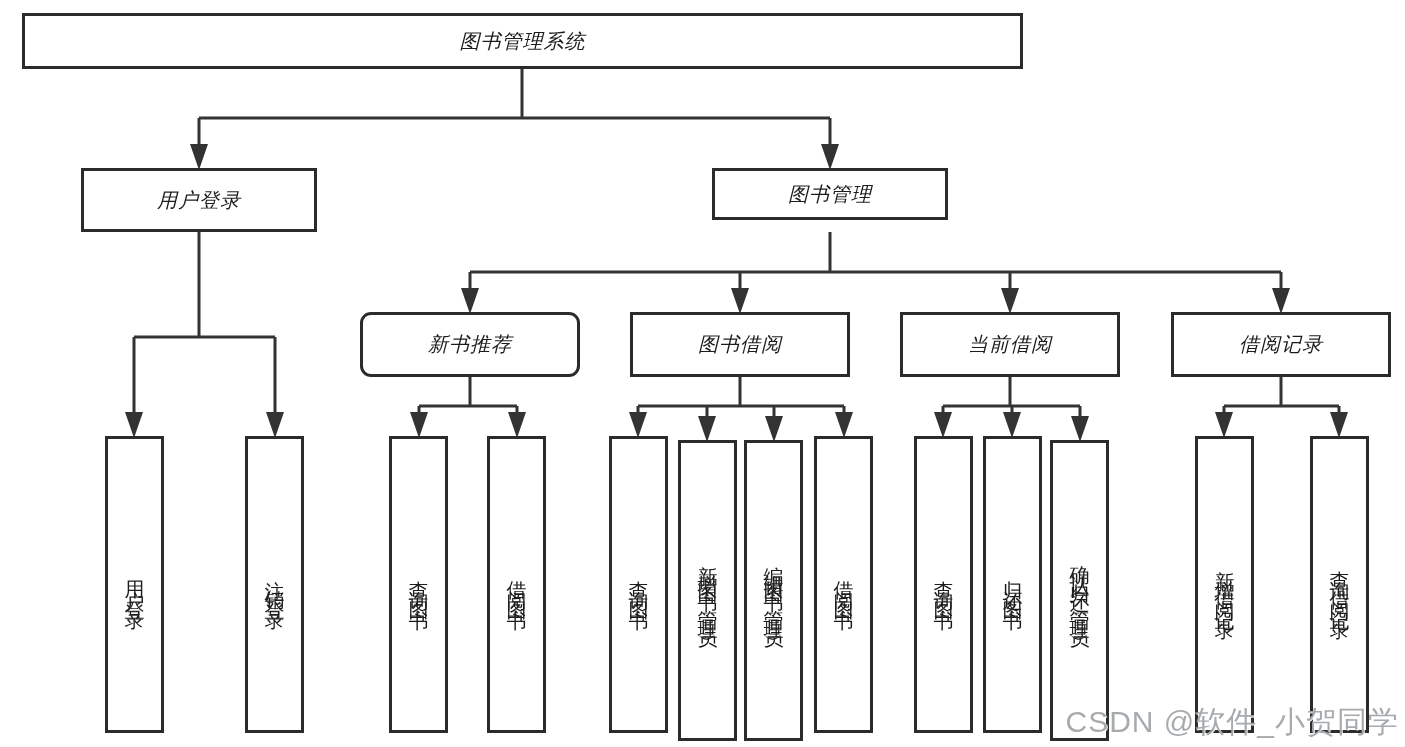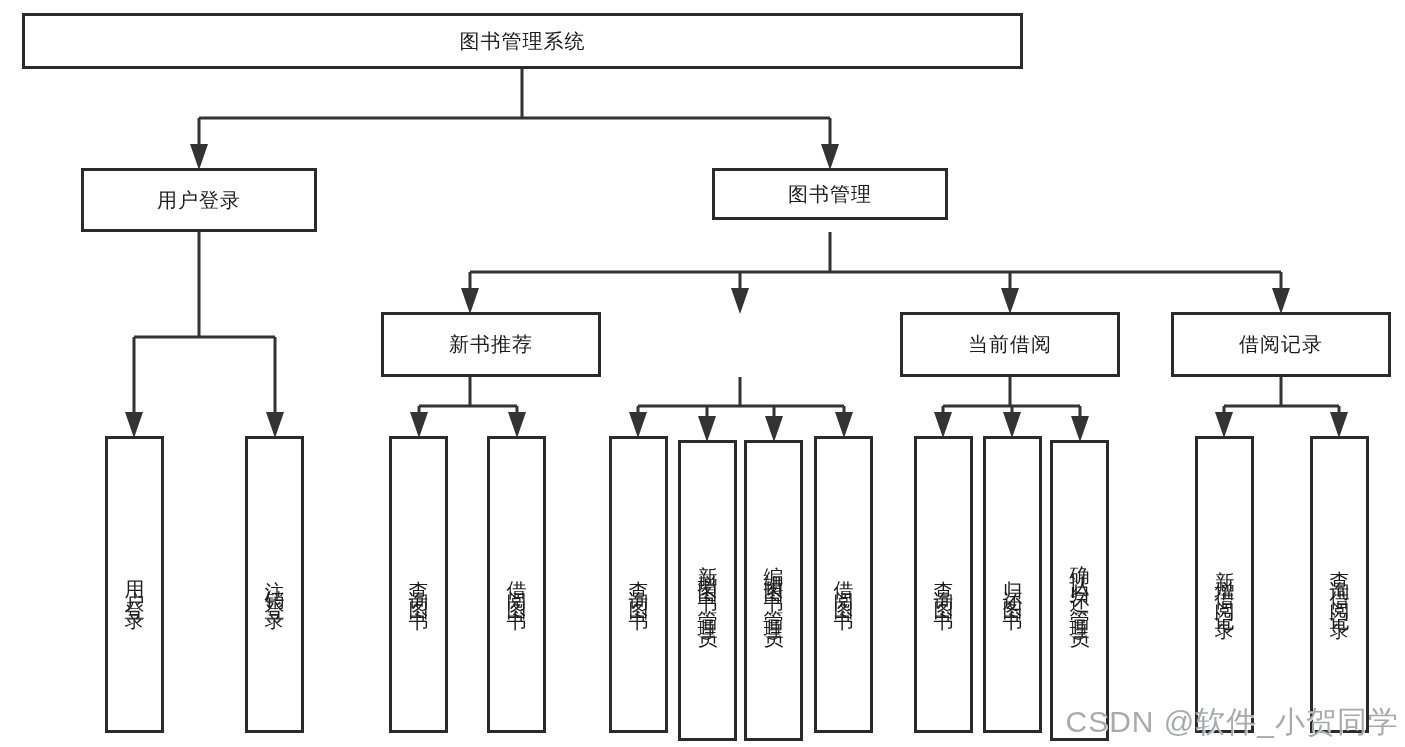--- a/index.html
+++ b/index.html
@@ -23,20 +23,21 @@
     box-sizing: border-box;
     display: flex;
     align-items: center;
     justify-content: center;
     z-index: 2;
   }
   .hlabel {
     font-size: 20px;
     letter-spacing: 1px;
     white-space: nowrap;
+    font-style: italic;
   }
   .vlabel {
     writing-mode: vertical-rl;
     text-orientation: mixed;
     font-size: 20px;
     line-height: 1.15;
     letter-spacing: 10px;
     white-space: nowrap;
   }
   .vlabel.tight {
@@ -68,21 +69,21 @@
     z-index: 3;
     white-space: nowrap;
   }
 
   
   #node-root        { left: 22px;   top: 13px;  width: 1001px; height: 56px; }
   #node-user-login  { left: 81px;   top: 168px; width: 236px;  height: 64px; }
   #node-book-mgmt   { left: 712px;  top: 168px; width: 236px;  height: 52px; }
 
   .l3 { top: 312px; width: 220px; height: 65px; }
-  #node-new-book    { left: 381px; }
+  #node-new-book    { left: 360px; border-radius: 11px; }
   #node-book-borrow { left: 630px; }
   #node-current     { left: 900px; }
   #node-records     { left: 1171px; }
 
   .leaf { top: 436px; width: 59px; height: 297px; }
   .leaf.tall { top: 440px; height: 301px; }
 
   #leaf-user-login            { left: 105px; }
   #leaf-logout                { left: 245px; }
   #leaf-newbook-search        { left: 389px; }
@@ -140,20 +141,23 @@
   <div class="box" id="node-user-login">
     <span class="hlabel">用户登录</span>
   </div>
   <div class="box" id="node-book-mgmt">
     <span class="hlabel">图书管理</span>
   </div>
 
   <div class="box l3" id="node-new-book">
     <span class="hlabel">新书推荐</span>
   </div>
+  <div class="box l3" id="node-book-borrow">
+    <span class="hlabel">图书借阅</span>
+  </div>
   <div class="box l3" id="node-current">
     <span class="hlabel">当前借阅</span>
   </div>
   <div class="box l3" id="node-records">
     <span class="hlabel">借阅记录</span>
   </div>
 
   <div class="box leaf" id="leaf-user-login">
     <span class="vlabel">用户登录</span>
   </div>

